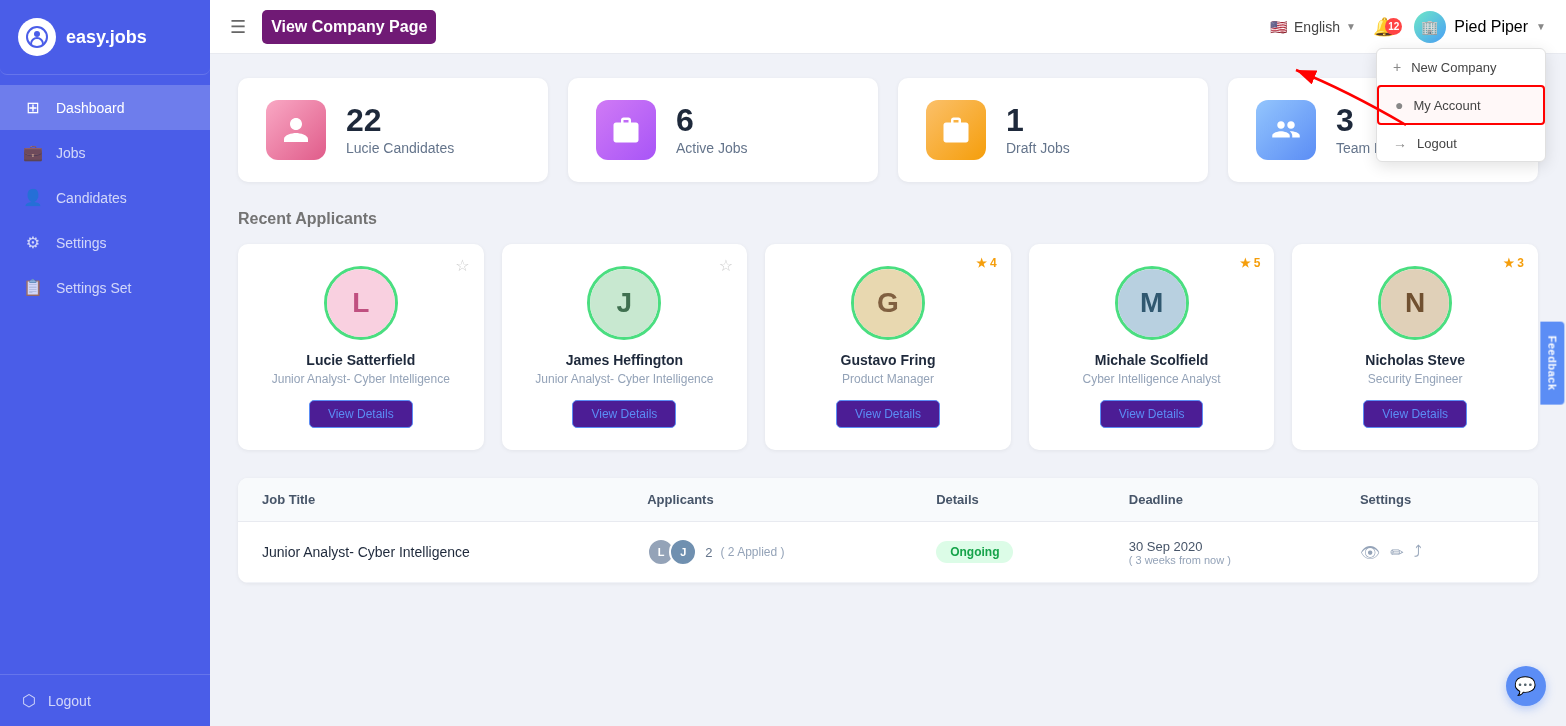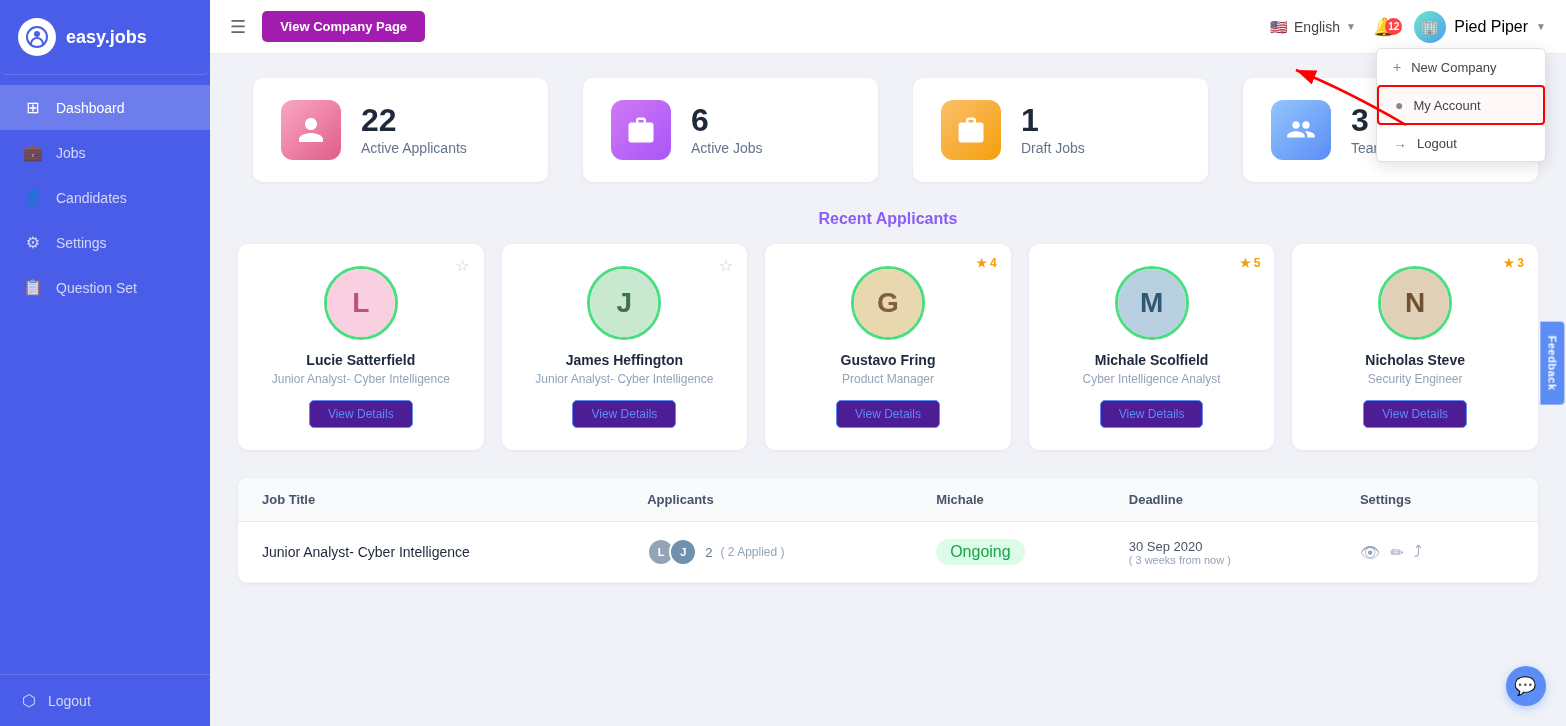--- a/index.html
+++ b/index.html
@@ -56,26 +56,26 @@
       height: 54px;
       display: flex;
       align-items: center;
       padding: 0 20px;
       border-bottom: 1px solid #e8eaf0;
       position: relative;
       z-index: 100;
     }
     .topbar-menu-icon { color: #666; font-size: 18px; margin-right: 16px; cursor: pointer; }
     .topbar-btn {
-      background: #a21caf;
+      background: #701a75;
       color: white;
       border: none;
-      padding: 8px 18px;
+      padding: 8px 9px;
       border-radius: 5px;
-      font-size: 13px;
+      font-size: 16px;
       font-weight: 600;
       cursor: pointer;
     }
     .topbar-right { margin-left: auto; display: flex; align-items: center; gap: 18px; }
     .lang-selector { display: flex; align-items: center; gap: 6px; font-size: 14px; color: #444; cursor: pointer; }
     .notif-btn { position: relative; cursor: pointer; }
     .notif-icon { font-size: 18px; color: #666; }
     .notif-badge {
       position: absolute; top: -6px; right: -6px;
       background: #ff4444; color: white;
@@ -119,37 +119,36 @@
     .stats-row { display: flex; gap: 20px; margin-bottom: 28px; }
     .stat-card {
       background: white;
       border-radius: 10px;
       padding: 22px 28px;
       display: flex;
       align-items: center;
       gap: 20px;
       flex: 1;
       box-shadow: 0 1px 4px rgba(0,0,0,0.06);
-      margin-left: 15px;
     }
     .stat-icon {
       width: 60px; height: 60px;
       border-radius: 12px;
       display: flex; align-items: center; justify-content: center;
       font-size: 26px; color: white;
     }
     .stat-icon.pink { background: linear-gradient(135deg, #f9a8c4, #e05c8a); }
     .stat-icon.purple { background: linear-gradient(135deg, #d07af5, #a855f7); }
     .stat-icon.orange { background: linear-gradient(135deg, #fbc06a, #f59e0b); }
     .stat-icon.blue { background: linear-gradient(135deg, #93c5fd, #5b8df5); }
     .stat-num { font-size: 32px; font-weight: 700; color: #1e293b; line-height: 1; }
     .stat-label { font-size: 14px; color: #64748b; margin-top: 4px; }
 
     
-    .section-title { font-size: 16px; font-weight: 700; color: #8b5cf6; margin-bottom: 16px; text-align: center; }
+    .section-title { font-size: 16px; font-weight: 700; color: #737373; margin-bottom: 16px; }
 
     
     .applicants-row { display: flex; gap: 18px; margin-bottom: 28px; }
     .applicant-card {
       background: white;
       border-radius: 10px;
       flex: 1;
       padding: 22px 18px;
       display: flex; flex-direction: column; align-items: center;
       text-align: center;
@@ -217,22 +216,22 @@
       display: flex; align-items: center; justify-content: center;
       font-weight: 600;
     }
     .mini-avatar:first-child { margin-left: 0; }
     .applicant-count { font-size: 13px; color: #64748b; }
     .applied-text { font-size: 12px; color: #94a3b8; }
     .status-badge {
       display: inline-block;
       padding: 4px 14px;
       border-radius: 20px;
-      font-size: 16px;
-      font-weight: 400;
+      font-size: 12px;
+      font-weight: 700;
     }
     .status-ongoing { background: #dcfce7; color: #16a34a; }
     .deadline-cell { font-size: 13px; color: #475569; }
     .deadline-sub { font-size: 11px; color: #94a3b8; }
     .actions-cell { display: flex; gap: 10px; align-items: center; }
     .action-icon { font-size: 16px; color: #94a3b8; cursor: pointer; }
 
     
     .feedback-tab {
       position: fixed;
@@ -299,21 +298,21 @@
     <div class="sidebar-item">
       <span class="s-icon">👤</span>
       <span>Candidates</span>
     </div>
     <div class="sidebar-item">
       <span class="s-icon">⚙</span>
       <span>Settings</span>
     </div>
     <div class="sidebar-item">
       <span class="s-icon">📋</span>
-      <span>Question Set</span>
+      <span>Settings Set</span>
     </div>
   </nav>
   <div class="sidebar-bottom">
     <div class="sidebar-logout">
       <span class="s-icon">⬡</span>
       <span>Logout</span>
     </div>
   </div>
 </div>
 
@@ -372,21 +371,21 @@
 
     <div class="stats-row">
       <div class="stat-card">
         <div class="stat-icon pink">
           <svg width="30" height="30" fill="white" viewBox="0 0 24 24">
               <path d="M12 12c2.7 0 4.8-2.1 4.8-4.8S14.7 2.4 12 2.4 7.2 4.5 7.2 7.2 9.3 12 12 12zm0 2.4c-3.2 0-9.6 1.6-9.6 4.8v2.4h19.2v-2.4c0-3.2-6.4-4.8-9.6-4.8z"></path>
             </svg>
         </div>
         <div>
           <div class="stat-num">22</div>
-          <div class="stat-label">Active Applicants</div>
+          <div class="stat-label">Lucie Candidates</div>
         </div>
       </div>
       <div class="stat-card">
         <div class="stat-icon purple">
           <svg width="30" height="30" fill="white" viewBox="0 0 24 24">
               <path d="M20 6h-4V4c0-1.1-.9-2-2-2h-4c-1.1 0-2 .9-2 2v2H4c-1.1 0-2 .9-2 2v12c0 1.1.9 2 2 2h16c1.1 0 2-.9 2-2V8c0-1.1-.9-2-2-2zm-6 0h-4V4h4v2z"></path>
             </svg>
         </div>
         <div>
           <div class="stat-num">6</div>
@@ -477,21 +476,21 @@
         <div class="ap-name">Nicholas Steve</div>
         <div class="ap-role">Security Engineer</div>
         <button class="view-btn">View Details</button>
       </div>
     </div>
 
     <div class="jobs-table">
       <div class="table-header">
         <span>Job Title</span>
         <span>Applicants</span>
-        <span>Michale</span>
+        <span>Details</span>
         <span>Deadline</span>
         <span>Settings</span>
       </div>
       <div class="table-row">
         <div class="job-title-cell">Junior Analyst- Cyber Intelligence</div>
         <div class="applicants-cell">
           <div class="mini-avatars">
             <div class="mini-avatar" style="background:#94a3b8;">L</div>
             <div class="mini-avatar" style="background:#7090b0;">J</div>
           </div>

